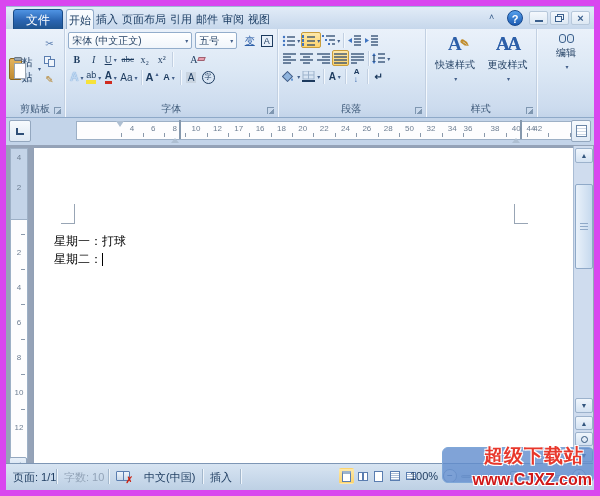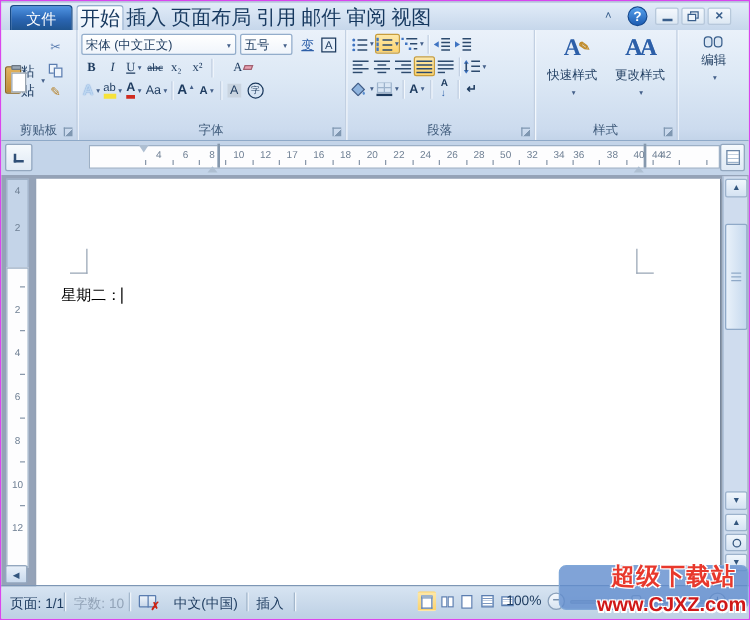--- a/index.html
+++ b/index.html
@@ -1,26 +1,26 @@
 <!DOCTYPE html>
 <html><head>
 <meta charset="utf-8">
 <style>
   * { margin:0; padding:0; box-sizing:border-box; }
   html,body { width:600px; height:496px; overflow:hidden; font-family:"Liberation Sans",sans-serif; }
-  .window { position:relative; width:600px; height:496px; border:1px solid #d946ef; background:#e5e5e5; overflow:hidden; }
+  .window { position:relative; width:600px; height:496px; border:6px solid #d946ef; background:#bef264; overflow:hidden; }
 
   
   .tabstrip { position:absolute; left:0; top:0; width:100%; height:23px;
     background:linear-gradient(#e2ecf8,#c6d7eb); border-top:1px solid #9db8d6; }
   .file-btn { position:absolute; left:7px; top:2px; width:50px; height:21px;
     background:linear-gradient(#4f94e3,#2a65b2 55%,#1f548f); border:1px solid #174a86;
     border-radius:3px 3px 0 0; color:#fff; font-size:12px; text-align:center; line-height:20px; }
   .tabs { position:absolute; left:60px; top:2px; height:21px; display:flex; }
-  .tab { height:21px; line-height:21px; padding:0 2px; font-size:16px; color:#16385f; }
+  .tab { height:21px; line-height:21px; padding:0 2px; font-size:11px; color:#16385f; }
   .tab.active { background:linear-gradient(#fbfdff,#e9f1fa); border:1px solid #93adcb; border-bottom:none;
     border-radius:3px 3px 0 0; }
   .rib-min { position:absolute; left:483px; top:5px; font-size:9px; color:#3a5f8c; }
   .help-btn { position:absolute; left:501px; top:3px; width:16px; height:16px; border-radius:50%;
     background:linear-gradient(#55a0ec,#1d5cb2); color:#fff; font-size:11px; font-weight:bold;
     text-align:center; line-height:16px; border:1px solid #16498f; }
   .winbtn { position:absolute; top:4px; width:19px; height:14px; border:1px solid #b7c8db; border-radius:2px;
     background:linear-gradient(#f4f8fd,#dde8f3); display:flex; align-items:center; justify-content:center; }
   .minimize-bar { width:8px; height:2px; background:#3a5f8c; margin-top:6px; }
   .restore-sq { position:relative; width:9px; height:8px; }
@@ -554,20 +554,21 @@
     <div class="rtoggle">
         <i></i>
       </div>
   </div>
 
   <div class="docarea">
     <div class="page">
       <span class="crop crop-tl"></span>
       <span class="crop crop-tr"></span>
       <div class="doc-text">
+        <div>星期一：打球</div>
         <div><span>星期二：</span><span class="cursor"></span></div>
       </div>
     </div>
     <div class="vband-margin">
         <span class="vnum" style="top: 4px;">4</span>
         <span class="vnum" style="top: 34px;">2</span>
       </div>
     <div class="vband">
         <span class="vnum" style="top: 28px;">2</span>
         <span class="vtick" style="top: 14px;"></span>

